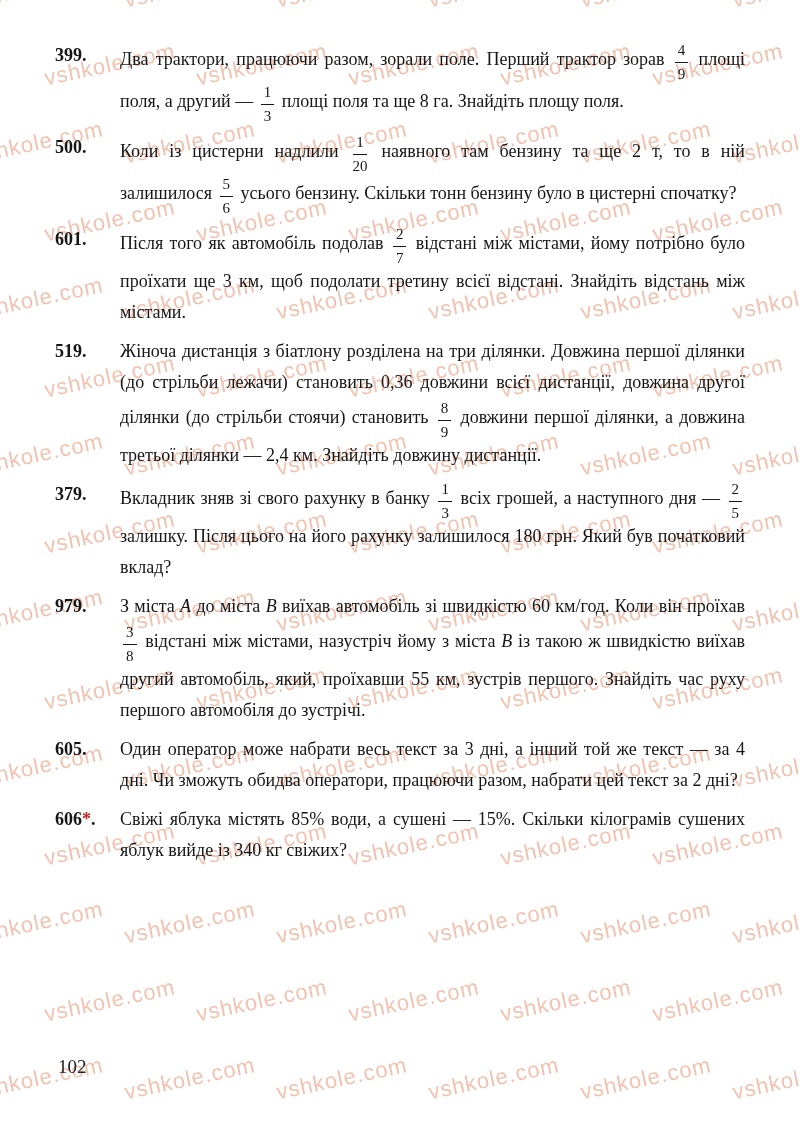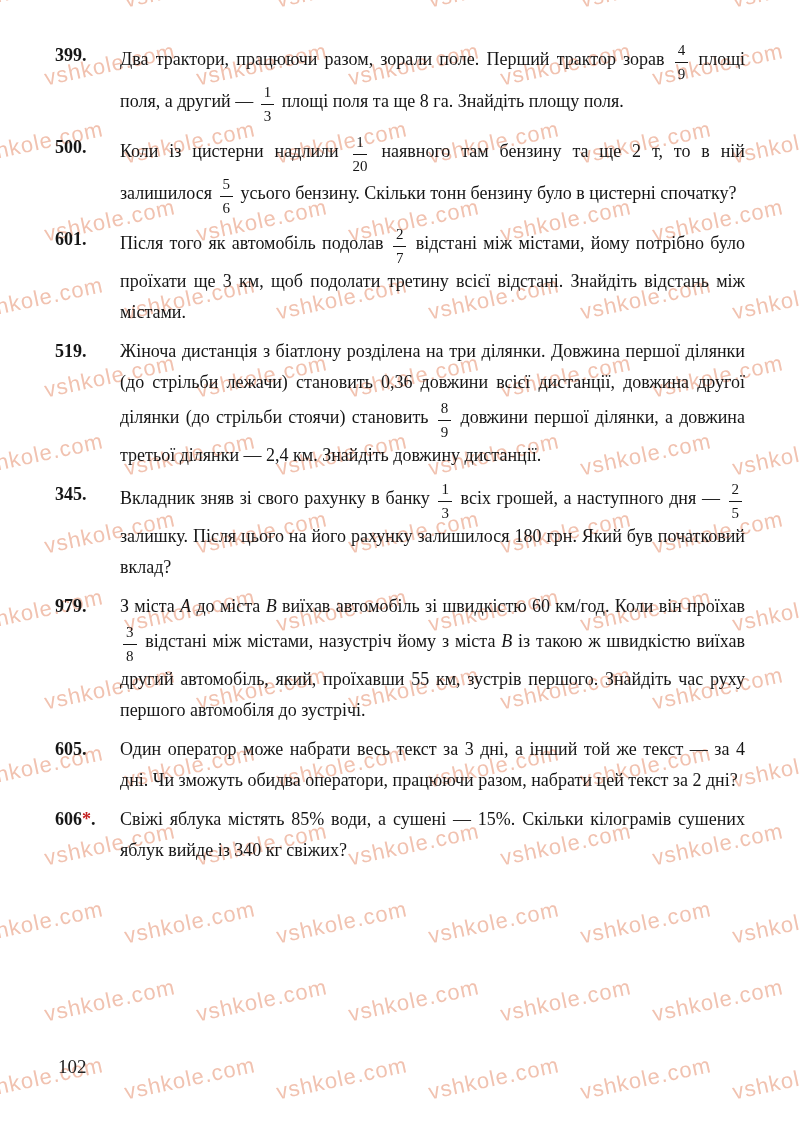--- a/index.html
+++ b/index.html
@@ -199,21 +199,21 @@
           </span> відстані між містами, йому потрібно було проїхати ще 3 км, щоб подолати третину всієї відстані. Знайдіть відстань між містами.</div>
       </div>
       <div class="problem">
         <div class="pnum"><span>519</span><span>.</span></div>
         <div class="pbody">Жіноча дистанція з біатлону розділена на три ділянки. Довжина першої ділянки (до стрільби лежачи) становить 0,36 довжини всієї дистанції, довжина другої ділянки (до стрільби стоячи) становить <span class="frac">
             <span class="fnum">8</span>
             <span class="fden">9</span>
           </span> довжини першої ділянки, а довжина третьої ділянки — 2,4 км. Знайдіть довжину дистанції.</div>
       </div>
       <div class="problem">
-        <div class="pnum"><span>345</span><span>.</span></div>
+        <div class="pnum"><span>379</span><span>.</span></div>
         <div class="pbody">Вкладник зняв зі свого рахунку в банку <span class="frac">
             <span class="fnum">1</span>
             <span class="fden">3</span>
           </span> всіх грошей, а наступного дня — <span class="frac">
             <span class="fnum">2</span>
             <span class="fden">5</span>
           </span> залишку. Після цього на його рахунку залишилося 180 грн. Який був початковий вклад?</div>
       </div>
       <div class="problem">
         <div class="pnum"><span>979</span><span>.</span></div>

